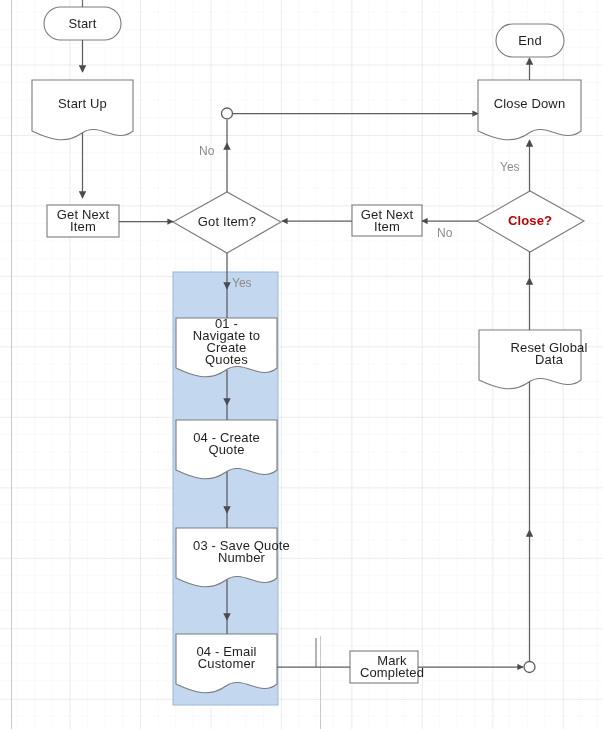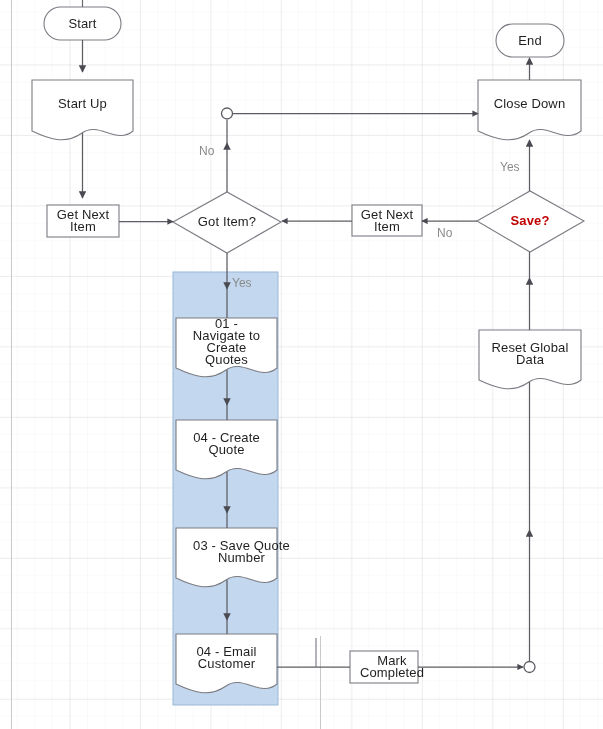--- a/index.html
+++ b/index.html
@@ -151,22 +151,22 @@
 
   <div class="lbl" style="left:44px;top:7px;width:77px;height:33px;">Start</div>
   <div class="lbl" style="left:32px;top:80px;width:101px;height:47px;">Start Up</div>
   <div class="lbl" style="left:47px;top:205px;width:72px;height:32px;">Get Next Item</div>
   <div class="lbl" style="left:183px;top:207px;width:88px;height:30px;">Got Item?</div>
   <div class="lbl" style="left:176px;top:320px;width:101px;height:44px;padding:0 12px;box-sizing:border-box;">01 - Navigate to Create Quotes</div>
   <div class="lbl" style="left:176px;top:422px;width:101px;height:44px;">04 - Create Quote</div>
   <div class="lbl" style="left:176px;top:530px;width:101px;height:44px;margin-left:15px;">03 - Save Quote Number</div>
   <div class="lbl" style="left:174px;top:636px;width:105px;height:44px;">04 - Email Customer</div>
   <div class="lbl" style="left:350px;top:651px;width:68px;height:32px;padding-left:8px;">Mark Completed</div>
-  <div class="lbl" style="left:479px;top:330px;width:102px;height:47px;">Reset Global Data</div>
-  <div class="lbl red" style="left:490px;top:206px;width:80px;height:30px;">Save?</div>
+  <div class="lbl" style="left:479px;top:330px;width:102px;height:47px;padding-left:19px;">Reset Global Data</div>
+  <div class="lbl red" style="left:490px;top:206px;width:80px;height:30px;">Close?</div>
   <div class="lbl" style="left:352px;top:205px;width:70px;height:31px;">Get Next Item</div>
   <div class="lbl" style="left:496px;top:24px;width:68px;height:33px;">End</div>
   <div class="lbl" style="left:478px;top:80px;width:103px;height:47px;">Close Down</div>
 
   <div class="edge-lbl" style="left:199px;top:144px;">No</div>
   <div class="edge-lbl" style="left:232px;top:276px;">Yes</div>
   <div class="edge-lbl" style="left:500px;top:160px;">Yes</div>
   <div class="edge-lbl" style="left:437px;top:226px;">No</div>
 
 </div>

